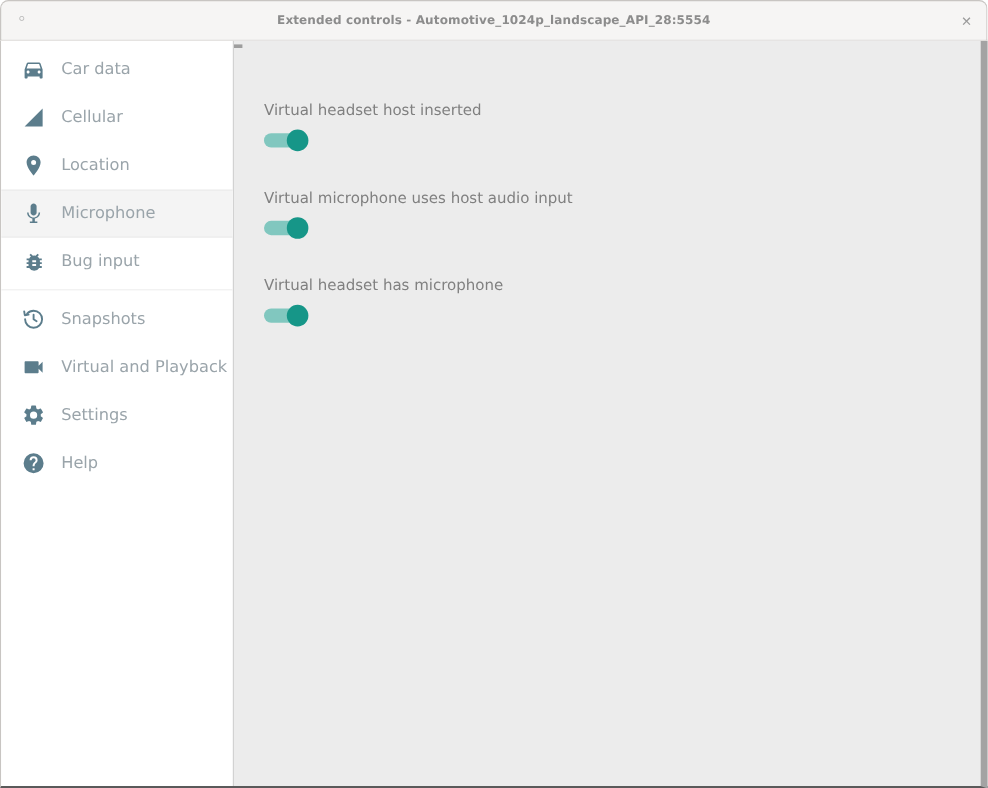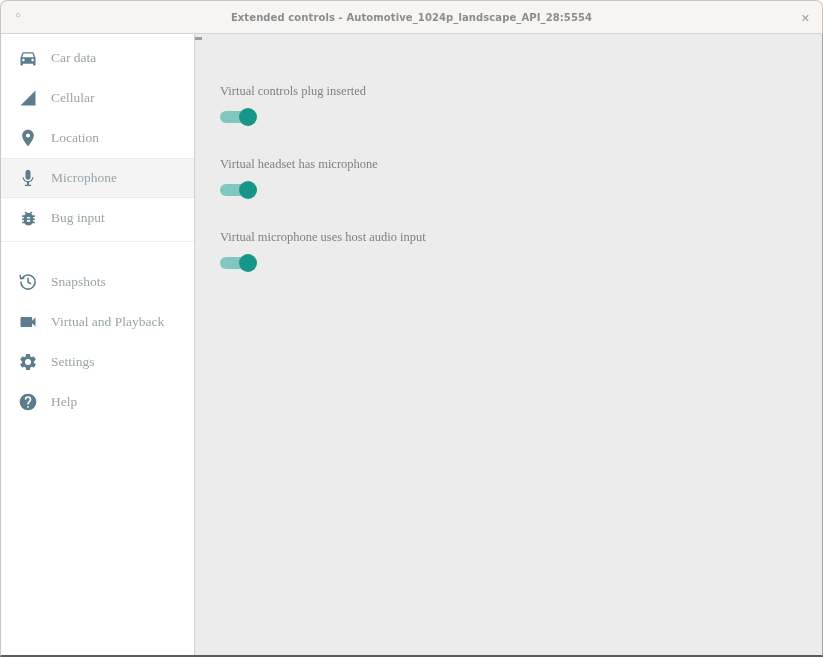--- a/index.html
+++ b/index.html
@@ -65,42 +65,41 @@
     font-size: 11px;
     color: #9b9b9b;
     cursor: default;
   }
 
   
   .body-split {
     flex: 1;
     display: flex;
     border-left: 1px solid #c8c5c2;
-    border-right: 1px solid #a3a3a3;
+    border-right: 6px solid #a3a3a3;
     border-bottom: 2px solid #5a5a5a;
     box-sizing: border-box;
     min-height: 0;
-    font-family: Liberation Serif, serif;
   }
 
   
   .sidebar {
     width: 194px;
     min-width: 194px;
     background: #ffffff;
     border-right: 1px solid #d2d2d2;
     box-sizing: border-box;
     padding-top: 4px;
     overflow: hidden;
   }
   .side-group { }
   .side-group + .side-group {
     border-top: 1px solid #efefef;
     margin-top: 3px;
-    padding-top: 20px;
+    padding-top: 4px;
   }
   .side-item {
     display: flex;
     align-items: center;
     height: 40px;
     padding-left: 16px;
     box-sizing: border-box;
     cursor: default;
   }
   .side-item.active {
@@ -285,38 +284,38 @@
           <span class="side-label">Help</span>
         </div>
 
       </div>
     </div>
 
     <div class="content">
       <div class="scroll-nub"></div>
 
       <div class="setting-row">
-        <div class="setting-label">Virtual controls plug inserted</div>
+        <div class="setting-label">Virtual headset host inserted</div>
+        <div class="toggle">
+          <div class="toggle-track"></div>
+          <div class="toggle-thumb"></div>
+        </div>
+      </div>
+
+      <div class="setting-row">
+        <div class="setting-label">Virtual microphone uses host audio input</div>
         <div class="toggle">
           <div class="toggle-track"></div>
           <div class="toggle-thumb"></div>
         </div>
       </div>
 
       <div class="setting-row">
         <div class="setting-label">Virtual headset has microphone</div>
         <div class="toggle">
           <div class="toggle-track"></div>
           <div class="toggle-thumb"></div>
         </div>
       </div>
 
-      <div class="setting-row">
-        <div class="setting-label">Virtual microphone uses host audio input</div>
-        <div class="toggle">
-          <div class="toggle-track"></div>
-          <div class="toggle-thumb"></div>
-        </div>
-      </div>
-
     </div>
   </div>
 </div>
 
 </body></html>

